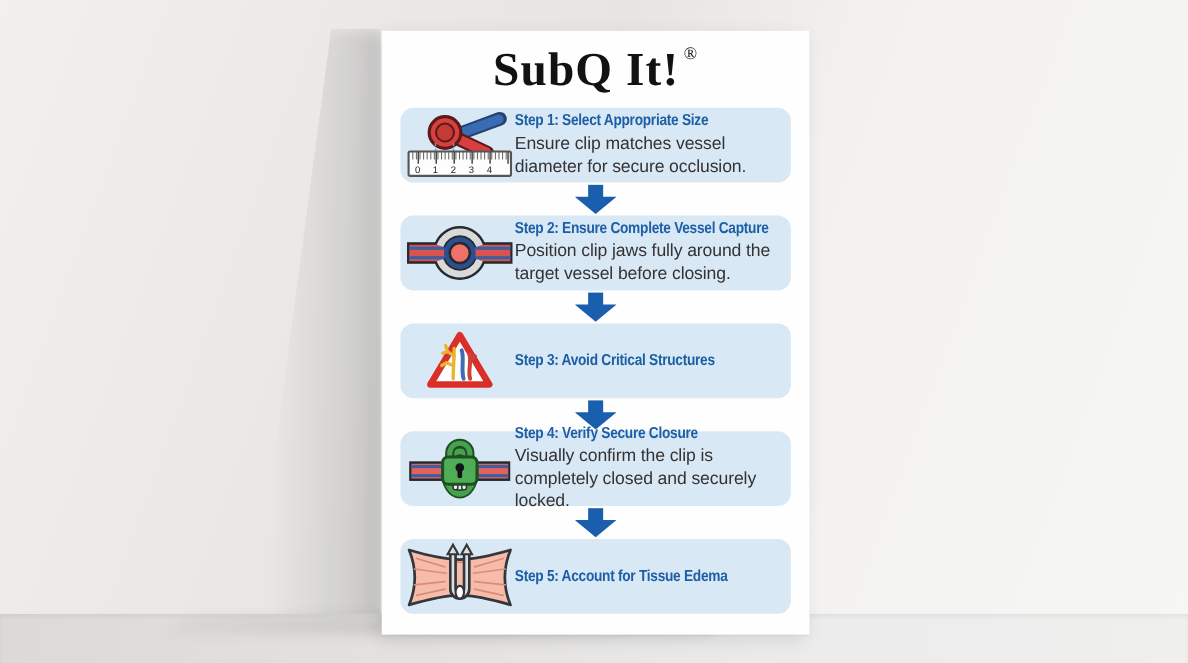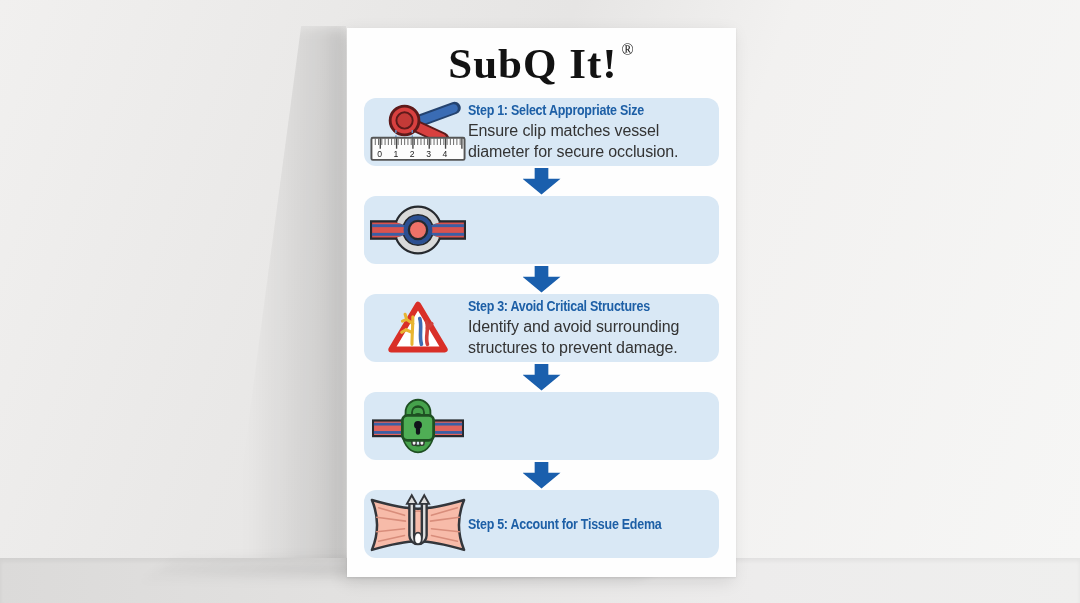--- a/index.html
+++ b/index.html
@@ -123,20 +123,24 @@
 
             <path d="M31.2 25.2 A20 20 0 0 1 68.8 25.2" fill="none" stroke="#26292e" stroke-width="11"></path>
             <path d="M31.2 25.2 A20 20 0 0 1 68.8 25.2" fill="none" stroke="#d9d9d9" stroke-width="6.5"></path>
             <path d="M31.2 38.8 A20 20 0 0 0 68.8 38.8" fill="none" stroke="#26292e" stroke-width="11"></path>
             <path d="M31.2 38.8 A20 20 0 0 0 68.8 38.8" fill="none" stroke="#d9d9d9" stroke-width="6.5"></path>
 
             <circle cx="50" cy="32" r="12.5" fill="none" stroke="#2c4f91" stroke-width="5"></circle>
             <circle cx="50" cy="32" r="9.5" fill="#ef7268" stroke="#26292e" stroke-width="2.4"></circle>
           </svg>
         </div>
+        <div class="text-box">
+          <div class="step-title">Step 2: Ensure Complete Vessel Capture</div>
+          <div class="step-desc">Position clip jaws fully around the target vessel before closing.</div>
+        </div>
       </div>
 
       <div class="arrow-gap">
         <div class="down-arrow"></div>
       </div>
 
       <div class="card">
         <div class="icon-box">
           <svg width="62" height="60" viewBox="0 0 72 66">
             <path d="M36 6 L67 58 L5 58 Z" fill="#fff" stroke="#d92f27" stroke-width="7" stroke-linejoin="round"></path>
@@ -150,21 +154,20 @@
             <path d="M38 22 C41 30 37 42 40 52" fill="none" stroke="#3f6cb3" stroke-width="4.2" stroke-linecap="round"></path>
 
             <g fill="none" stroke="#d0403a" stroke-width="4.2" stroke-linecap="round">
               <path d="M46 26 C49 34 44 44 47 52"></path>
               <path d="M47 33 L52 28"></path>
             </g>
           </svg>
         </div>
         <div class="text-box">
           <div class="step-title">Step 3: Avoid Critical Structures</div>
-          <div class="step-desc">Identify and avoid surrounding structures to prevent damage.</div>
         </div>
       </div>
 
       <div class="arrow-gap">
         <div class="down-arrow"></div>
       </div>
 
       <div class="card">
         <div class="icon-box">
           <svg width="92" height="62" viewBox="0 0 100 64">
@@ -180,20 +183,24 @@
             <rect x="52" y="43" width="4.5" height="10" rx="2" fill="#f2f2f2" stroke="#333" stroke-width="1.5"></rect>
 
             <path d="M40 22 V17 A10 10 0 0 1 60 17 V22" fill="none" stroke="#1e4f22" stroke-width="9"></path>
             <path d="M40 22 V17 A10 10 0 0 1 60 17 V22" fill="none" stroke="#46a24c" stroke-width="5"></path>
 
             <rect x="33" y="20.5" width="34" height="27" rx="5.5" fill="#4fae55" stroke="#1e4f22" stroke-width="3"></rect>
 
             <circle cx="50" cy="31" r="4.3" fill="#10131a"></circle>
             <rect x="47.7" y="33" width="4.6" height="8.5" rx="2.2" fill="#10131a"></rect>
           </svg>
+        </div>
+        <div class="text-box">
+          <div class="step-title">Step 4: Verify Secure Closure</div>
+          <div class="step-desc">Visually confirm the clip is completely closed and securely locked.</div>
         </div>
       </div>
 
       <div class="arrow-gap">
         <div class="down-arrow"></div>
       </div>
 
       <div class="card">
         <div class="icon-box">
           <svg width="96" height="62" viewBox="0 0 100 64">

